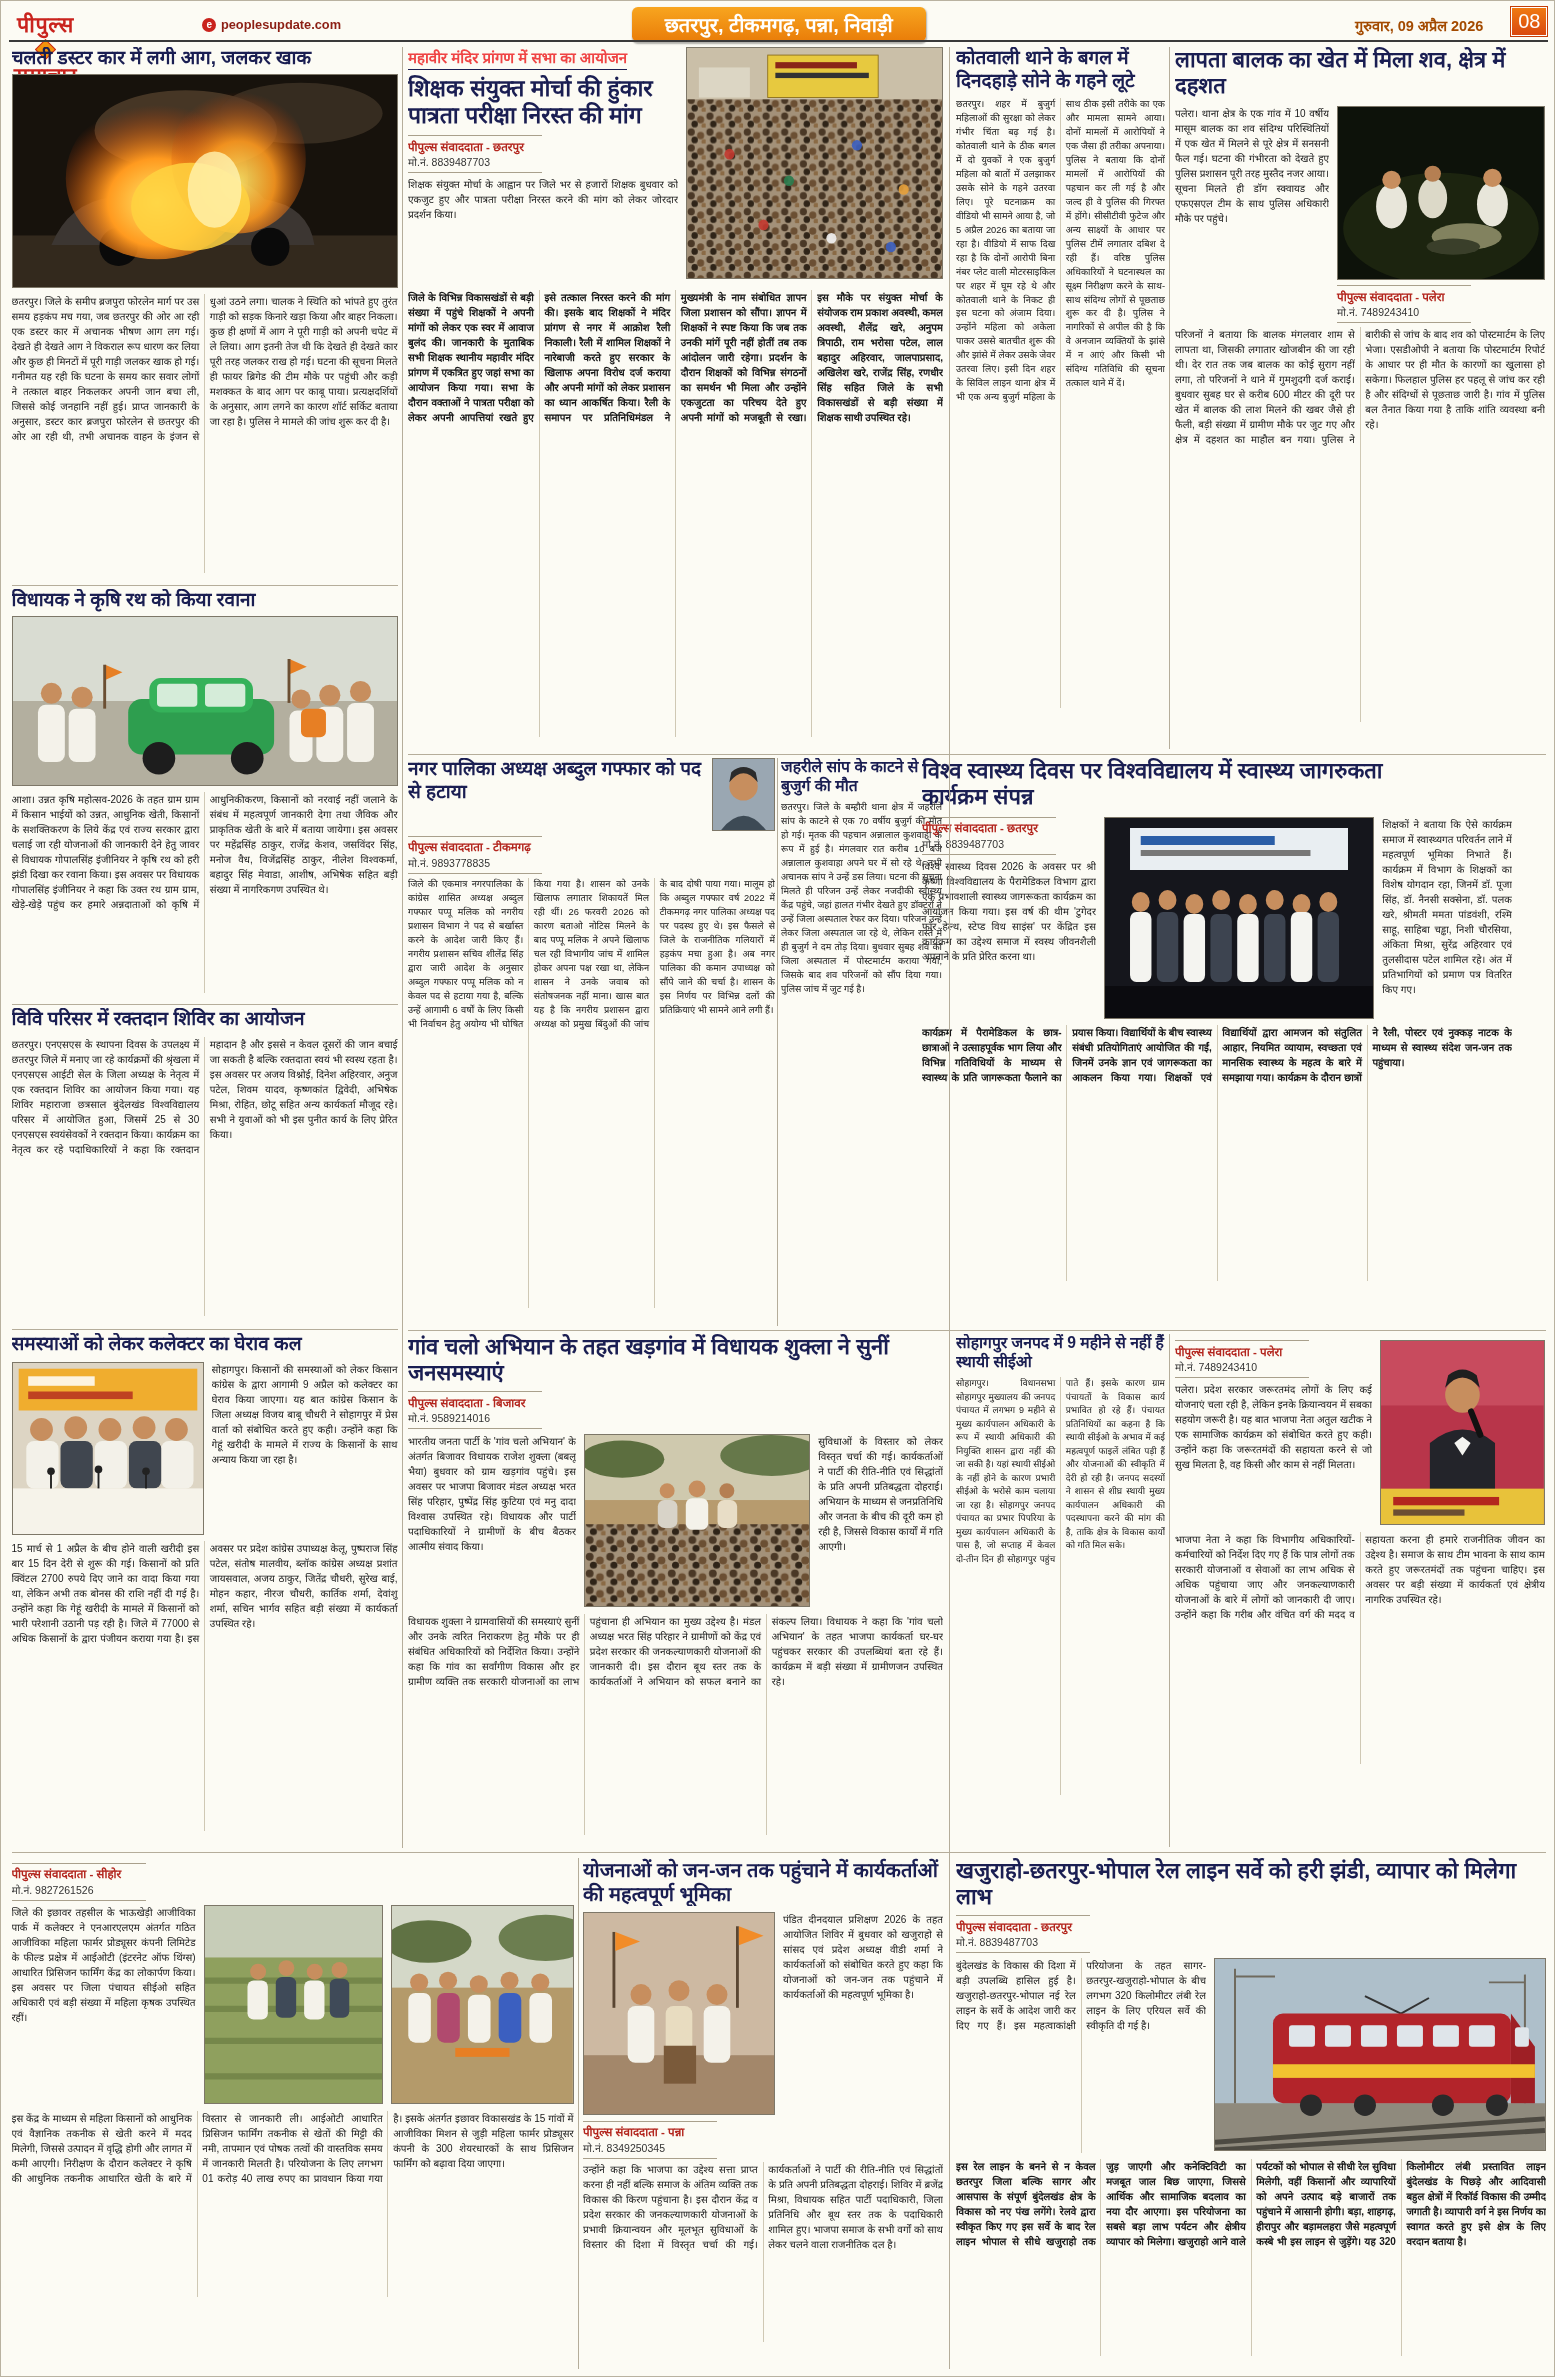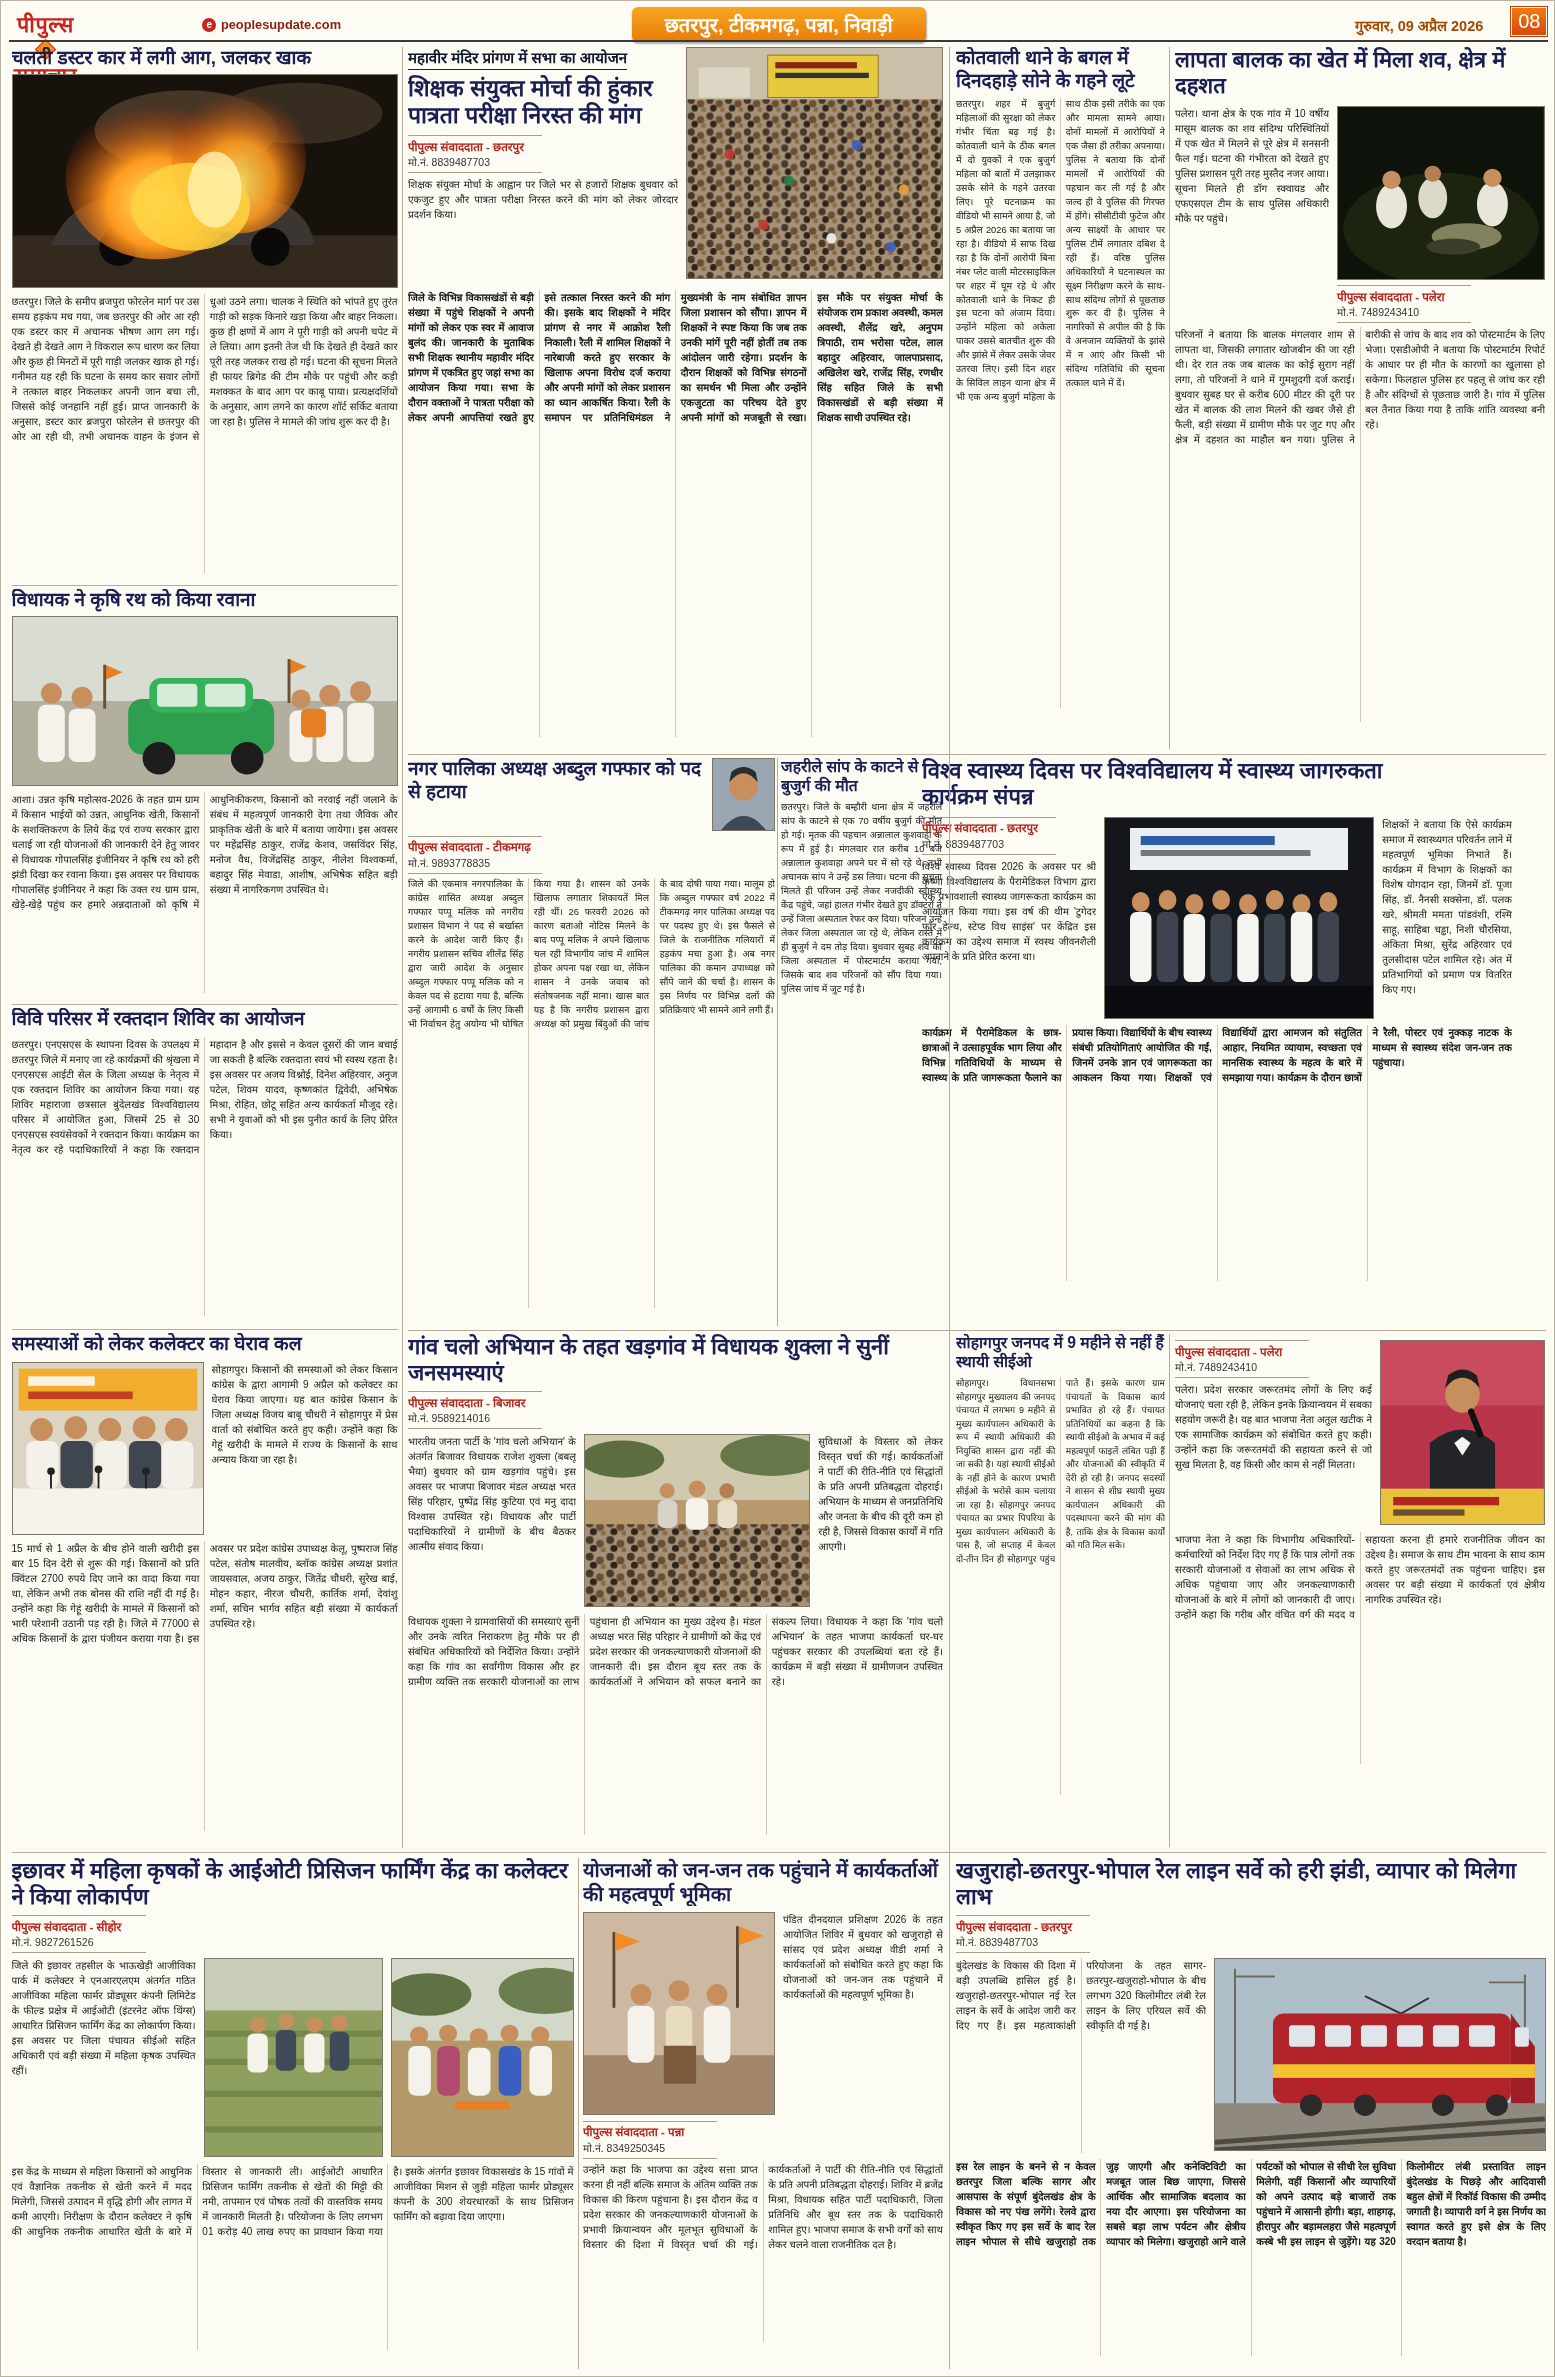--- a/index.html
+++ b/index.html
@@ -15,21 +15,21 @@
   .region { position:absolute; left:50%; top:1.2px; transform:translateX(-50%); background:linear-gradient(180deg,#f8a51f,#e97c08); color:#fff; font-weight:bold; font-size:20px; padding:4.1px 33px; border-radius:5.8px; box-shadow:0 1.2px 1.7px rgba(0,0,0,.3); white-space:nowrap; }
   .pdate { position:absolute; right:64px; top:9.3px; font-size:14.5px; font-weight:bold; color:#a34a00; }
   .pnum { position:absolute; right:0; top:1.2px; width:36px; height:29px; background:linear-gradient(180deg,#f07a12,#d9480f); color:#fff; font-size:20px; font-weight:normal; display:flex; align-items:center; justify-content:center; border:1.2px solid #fff; outline:0.6px solid #c43d08; }
 
   .art { position:absolute; overflow:hidden; }
   .hl { font-weight:bold; color:#1a1e52; line-height:1.2; }
   .hl-xl { font-size:23px; }
   .hl-l  { font-size:22px; }
   .hl-m  { font-size:19px; }
   .hl-s  { font-size:15.7px; }
-  .kicker { font-size:15px; font-weight:bold; color:#0f172a; border-bottom:1.7px solid #1a1e52; display:inline-block; padding-bottom:2.3px; margin-bottom:4.6px; }
+  .kicker { font-size:15px; font-weight:bold; color:#ef4444; border-bottom:1.7px solid #1a1e52; display:inline-block; padding-bottom:2.3px; margin-bottom:4.6px; }
   .byline { margin:4.6px 0; padding:2.9px 0; border-top:0.6px solid #a9a08c; border-bottom:0.6px solid #a9a08c; width:fit-content; min-width:134px; }
   .byline .who { color:#b3261e; font-weight:bold; font-size:11.6px; }
   .byline .ph  { color:#333; font-size:10.5px; margin-top:1.2px; }
   .body { text-align:justify; color:#181818; font-size:10px; line-height:1.5; overflow:hidden; }
   .f16 { font-size:9.3px; } .f155 { font-size:9px; }
   .cols2 { column-count:2; column-gap:10.5px; column-rule:0.6px solid #cfc8b4; }
   .cols3 { column-count:3; column-gap:10.5px; column-rule:0.6px solid #cfc8b4; }
   .cols4 { column-count:4; column-gap:10.5px; column-rule:0.6px solid #cfc8b4;font-weight:bold; }
   .photo { border:0.6px solid #7d7768; background:#c9c4b6; overflow:hidden; }
   .photo svg { display:block; width:100%; height:100%; }
@@ -396,21 +396,20 @@
           <rect x="12" y="162" width="70" height="6" fill="#6b4f33"></rect>
         </svg>
       </div>
     </div>
     <div class="body cols2 mt10" style="height:232px">भाजपा नेता ने कहा कि विभागीय अधिकारियों-कर्मचारियों को निर्देश दिए गए हैं कि पात्र लोगों तक सरकारी योजनाओं व सेवाओं का लाभ अधिक से अधिक पहुंचाया जाए और जनकल्याणकारी योजनाओं के बारे में लोगों को जानकारी दी जाए। उन्होंने कहा कि गरीब और वंचित वर्ग की मदद व सहायता करना ही हमारे राजनीतिक जीवन का उद्देश्य है। समाज के साथ टीम भावना के साथ काम करते हुए जरूरतमंदों तक पहुंचना चाहिए। इस अवसर पर बड़ी संख्या में कार्यकर्ता एवं क्षेत्रीय नागरिक उपस्थित रहे।</div>
   </div>
 
   <div class="hrule" style="left:10.5px;top:1851px;width:1534px"></div>
 
   <div class="art" style="left:10.5px;top:1857px;width:562px;height:511px">
-    <div class="hl hl-l" style="max-height:70px;overflow:hidden">इछावर में महिला कृषकों के आईओटी प्रिसिजन फार्मिंग केंद्र का कलेक्टर ने किया लोकार्पण</div>
     <div class="byline">
       <div class="who">पीपुल्स संवाददाता - सीहोर</div>
       <div class="ph">मो.नं. 9827261526</div>
     </div>
     <div class="flexrow mt8" style="height:200px">
       <div class="body" style="width:184px;flex:none;height:200px">जिले की इछावर तहसील के भाऊखेड़ी आजीविका पार्क में कलेक्टर ने एनआरएलएम अंतर्गत गठित आजीविका महिला फार्मर प्रोड्यूसर कंपनी लिमिटेड के फील्ड प्रक्षेत्र में आईओटी (इंटरनेट ऑफ थिंग्स) आधारित प्रिसिजन फार्मिंग केंद्र का लोकार्पण किया। इस अवसर पर जिला पंचायत सीईओ सहित अधिकारी एवं बड़ी संख्या में महिला कृषक उपस्थित रहीं।</div>
       <div class="photo" style="width:179px;height:199px;flex:none">
         <svg viewBox="0 0 200 222" preserveAspectRatio="none">
           <rect width="200" height="222" fill="#c7cdb8"></rect>
           <rect y="58" width="200" height="164" fill="#8fa05e"></rect>

